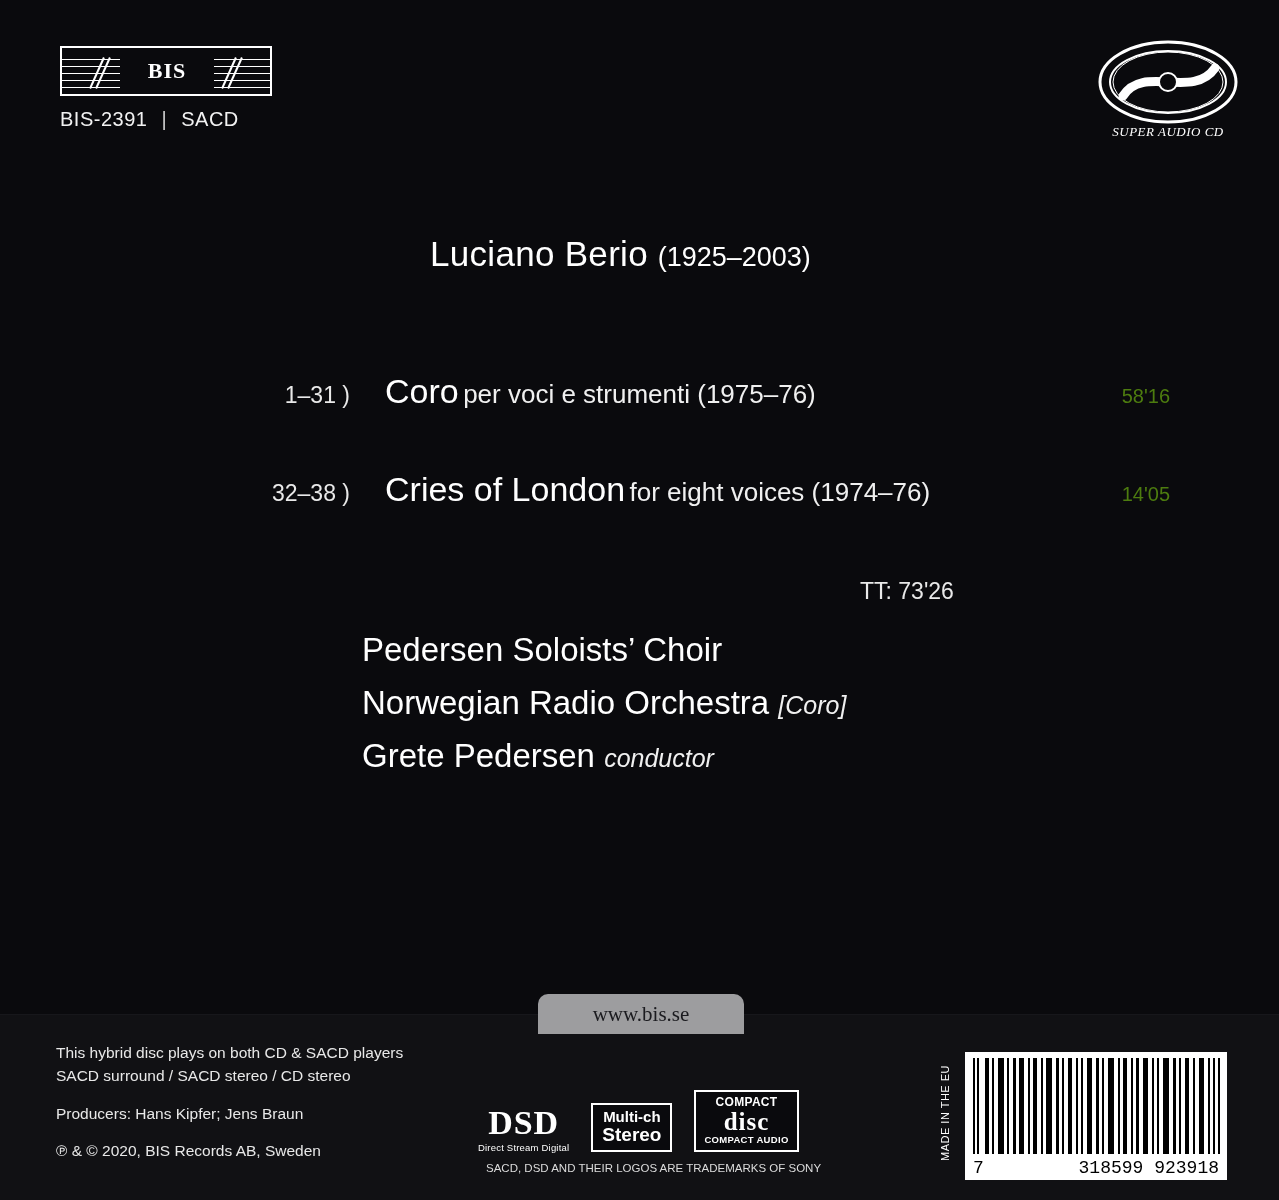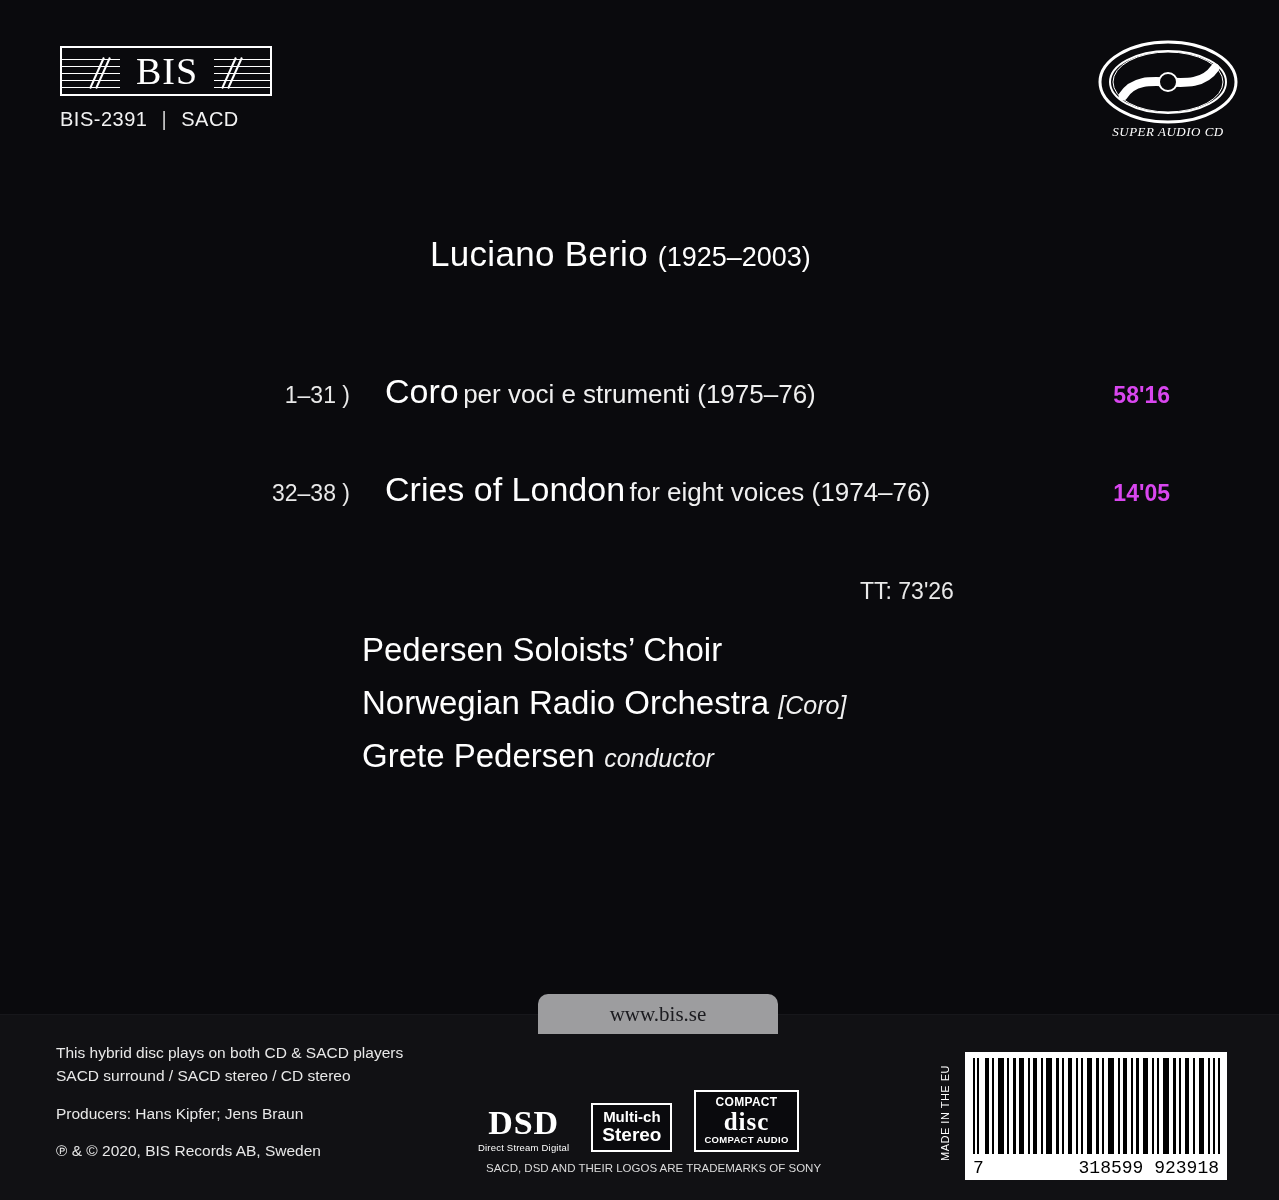--- a/index.html
+++ b/index.html
@@ -52,22 +52,22 @@
     top: 2px;
     width: 94px;
     bottom: 2px;
     background: #0a0a0d;
     display: flex;
     align-items: center;
     justify-content: center;
   }
   .bis-logo-text {
     font-family: "Liberation Serif", serif;
-    font-weight: normal;
-    font-size: 38px;
+    font-weight: bold;
+    font-size: 22px;
     letter-spacing: 1px;
     color: #ffffff;
     line-height: 1;
   }
   .bis-slash {
     position: absolute;
     width: 2px;
     height: 34px;
     background: #ffffff;
     transform: rotate(24deg);
@@ -135,25 +135,24 @@
   .track-title .work {
     font-size: 34px;
     color: #ffffff;
   }
   .track-title .sub {
     font-size: 26px;
     color: #f0f0f0;
   }
   .track-dur {
     margin-left: auto;
-    font-size: 23px;
-    color: #d946ef;
+    font-size: 20px;
+    color: #4d7c0f;
     white-space: nowrap;
     padding-left: 18px;
-    font-weight: bold;
   }
   .total-time {
     position: absolute;
     left: 860px;
     top: 578px;
     font-size: 23px;
     color: #e9e9e9;
     white-space: nowrap;
   }
   .performers {
@@ -179,21 +178,21 @@
     right: 0;
     bottom: 0;
     height: 185px;
     background: #111114;
     border-top: 1px solid #17171b;
   }
   .web-pill {
     position: absolute;
     left: 538px;
     bottom: 166px;
-    width: 240px;
+    width: 206px;
     height: 40px;
     background: #9d9d9f;
     border-radius: 10px 10px 0 0;
     display: flex;
     align-items: center;
     justify-content: center;
   }
   .web-pill span {
     font-family: "Liberation Serif", serif;
     font-size: 21px;

